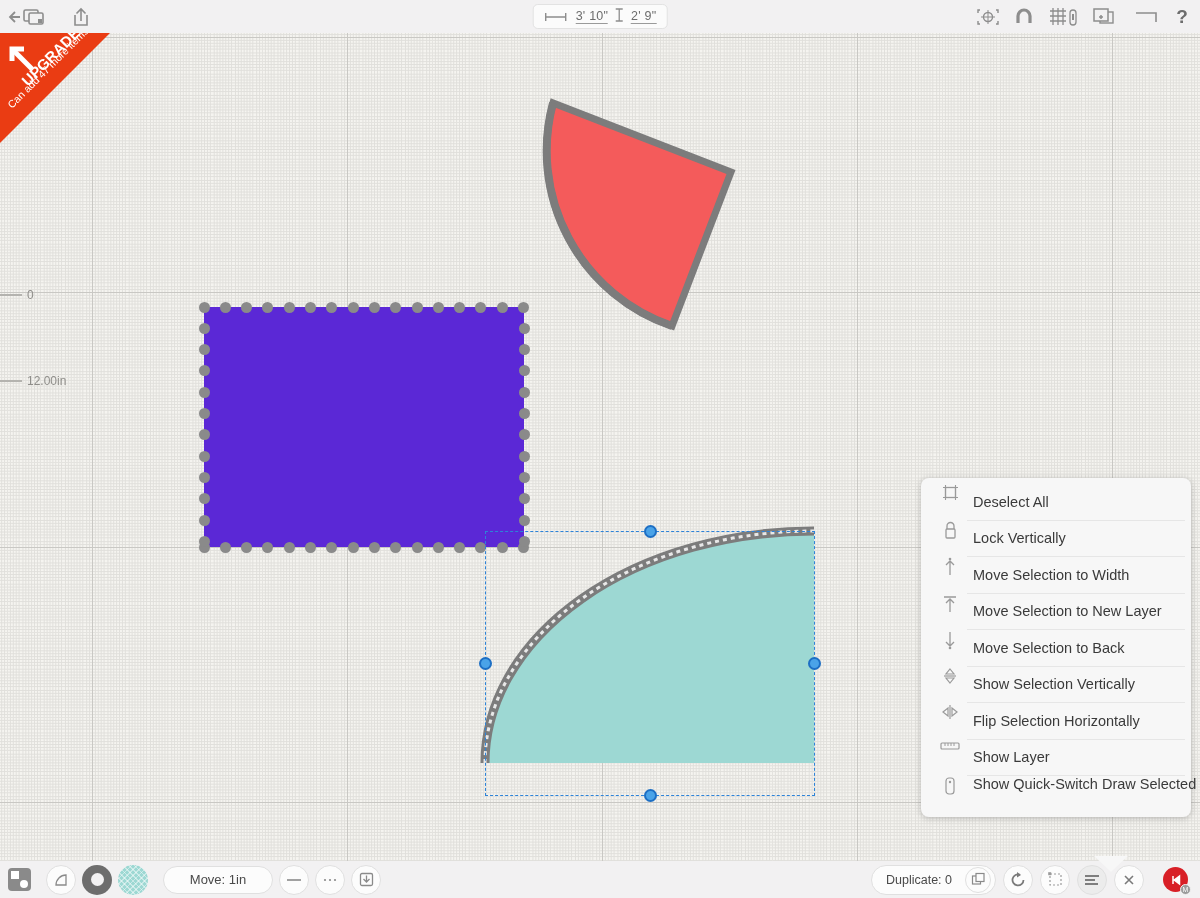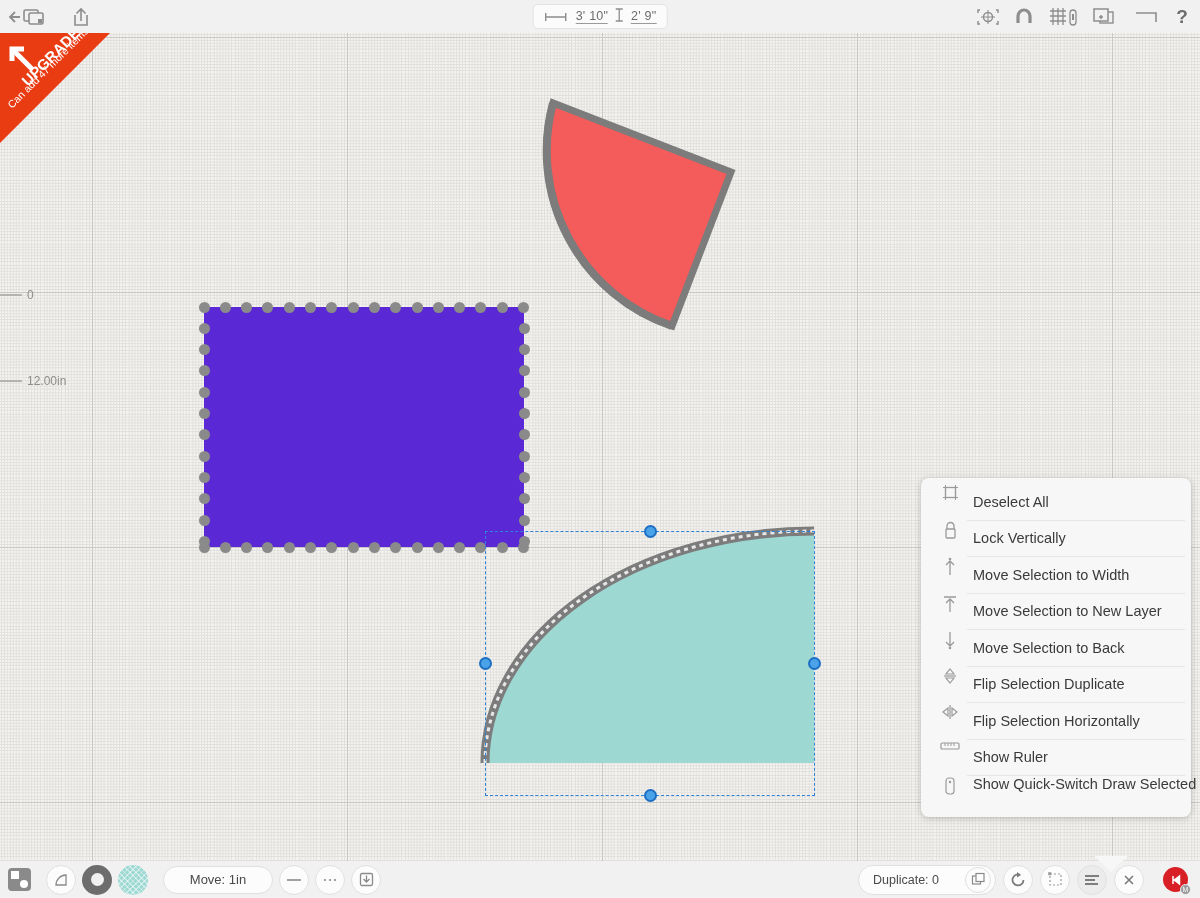--- a/index.html
+++ b/index.html
@@ -156,21 +156,21 @@
   .width-pill {
     margin-left: 9px; height: 28px; min-width: 110px;
     background: #fcfcfc; border: 1px solid #e0e0e0; border-radius: 14px;
     display: flex; align-items: center; justify-content: center;
     padding: 0 16px;
     font-size: 13px; color: #4a4a4a;
   }
   .br-group { position: absolute; right: 56px; display: flex; align-items: center; gap: 7px; }
   .dup-pill {
     height: 30px; background: #fcfcfc; border: 1px solid #e0e0e0; border-radius: 15px;
-    display: flex; align-items: center; padding: 0 4px 0 14px; gap: 26px;
+    display: flex; align-items: center; padding: 0 4px 0 14px; gap: 13px;
   }
   .dup-label { font-size: 12.5px; color: #4a4a4a; }
   .dup-ico-btn { width: 26px; height: 26px; border-radius: 50%; background: #fcfcfc;
     border: 1px solid #e0e0e0; display: flex; align-items: center; justify-content: center; }
   .rb { width: 30px; height: 30px; border-radius: 50%; background: #fcfcfc; border: 1px solid #e0e0e0;
         display: flex; align-items: center; justify-content: center; }
   .rb.active { background: #ececec; }
   .k-badge {
     position: absolute; right: 12px; width: 25px; height: 25px; border-radius: 50%;
     background: #d81f26; display: flex; align-items: center; justify-content: center;
@@ -411,40 +411,40 @@
       <span class="ctx-label">Move Selection to Back</span>
     </div>
     <div class="ctx-item">
       <span class="ctx-icon">
         <svg width="18" height="18" viewBox="0 0 18 18">
             <path d="M 3 9 L 15 9" stroke="#9a9a9a" stroke-width="1.2"></path>
             <path d="M 9 2 L 13 7 L 5 7 Z" stroke="#9a9a9a" stroke-width="1.2" fill="none"></path>
             <path d="M 9 16 L 13 11 L 5 11 Z" stroke="#9a9a9a" stroke-width="1.2" fill="none"></path>
           </svg>
       </span>
-      <span class="ctx-label">Flip Selection Duplicate</span>
+      <span class="ctx-label">Show Selection Vertically</span>
     </div>
     <div class="ctx-item">
       <span class="ctx-icon">
         <svg width="18" height="18" viewBox="0 0 18 18">
             <path d="M 9 2 L 9 16" stroke="#9a9a9a" stroke-width="1.2"></path>
             <path d="M 2 9 L 7 5 L 7 13 Z" stroke="#9a9a9a" stroke-width="1.2" fill="none"></path>
             <path d="M 16 9 L 11 5 L 11 13 Z" stroke="#9a9a9a" stroke-width="1.2" fill="none"></path>
           </svg>
       </span>
       <span class="ctx-label">Flip Selection Horizontally</span>
     </div>
     <div class="ctx-item">
       <span class="ctx-icon">
         <svg width="20" height="12" viewBox="0 0 20 12">
             <rect x="1" y="3" width="18" height="6" rx="1" stroke="#9a9a9a" stroke-width="1.2" fill="none"></rect>
             <path d="M 5 3 L 5 6 M 8 3 L 8 6 M 11 3 L 11 6 M 14 3 L 14 6" stroke="#9a9a9a" stroke-width="1"></path>
           </svg>
       </span>
-      <span class="ctx-label">Show Ruler</span>
+      <span class="ctx-label">Show Layer</span>
     </div>
     <div class="ctx-item">
       <span class="ctx-icon">
         <svg width="12" height="20" viewBox="0 0 12 20">
             <rect x="2" y="2" width="8" height="16" rx="3" stroke="#9a9a9a" stroke-width="1.2" fill="none"></rect>
             <circle cx="6" cy="6" r="1.2" fill="#9a9a9a"></circle>
           </svg>
       </span>
       <span class="ctx-label">Show Quick-Switch Draw Selected</span>
     </div>

